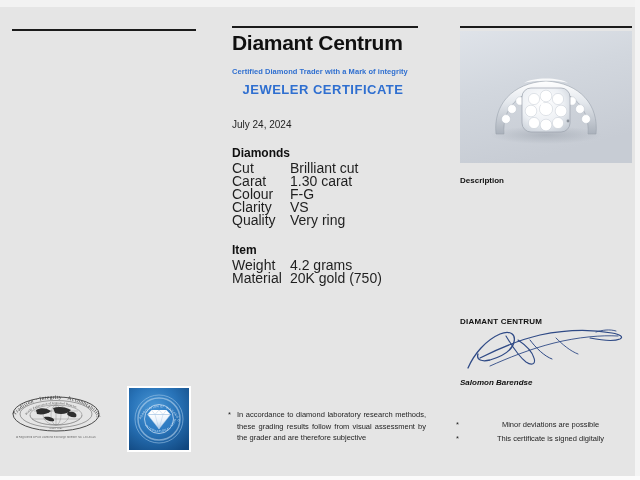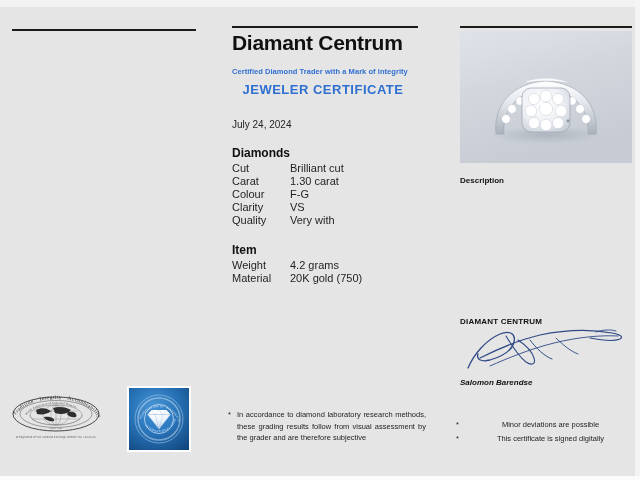--- a/index.html
+++ b/index.html
@@ -98,21 +98,21 @@
   .spec-block { margin-top: 17px; }
   .spec-heading {
     font-size: 12px;
     font-weight: bold;
     color: #101010;
     line-height: 12px;
     margin: 0 0 3px 0;
   }
   table.spec {
     border-collapse: collapse;
-    font-size: 11px;
+    font-size: 14px;
     color: #1f1f1f;
     line-height: 12px;
   }
   table.spec td {
     padding: 0 0 1px 0;
     vertical-align: top;
     font-weight: normal;
   }
   td.spec-label { width: 58px; }
   td.spec-value { width: 110px; }
@@ -279,21 +279,21 @@
           <tr>
             <td class="spec-label">Colour</td>
             <td class="spec-value">F-G</td>
           </tr>
           <tr>
             <td class="spec-label">Clarity</td>
             <td class="spec-value">VS</td>
           </tr>
           <tr>
             <td class="spec-label">Quality</td>
-            <td class="spec-value">Very with</td>
+            <td class="spec-value">Very ring</td>
           </tr>
         </tbody>
       </table>
     </div>
 
     <div class="spec-block">
       <div class="spec-heading">Item</div>
       <table class="spec">
         <tbody>
           <tr>

